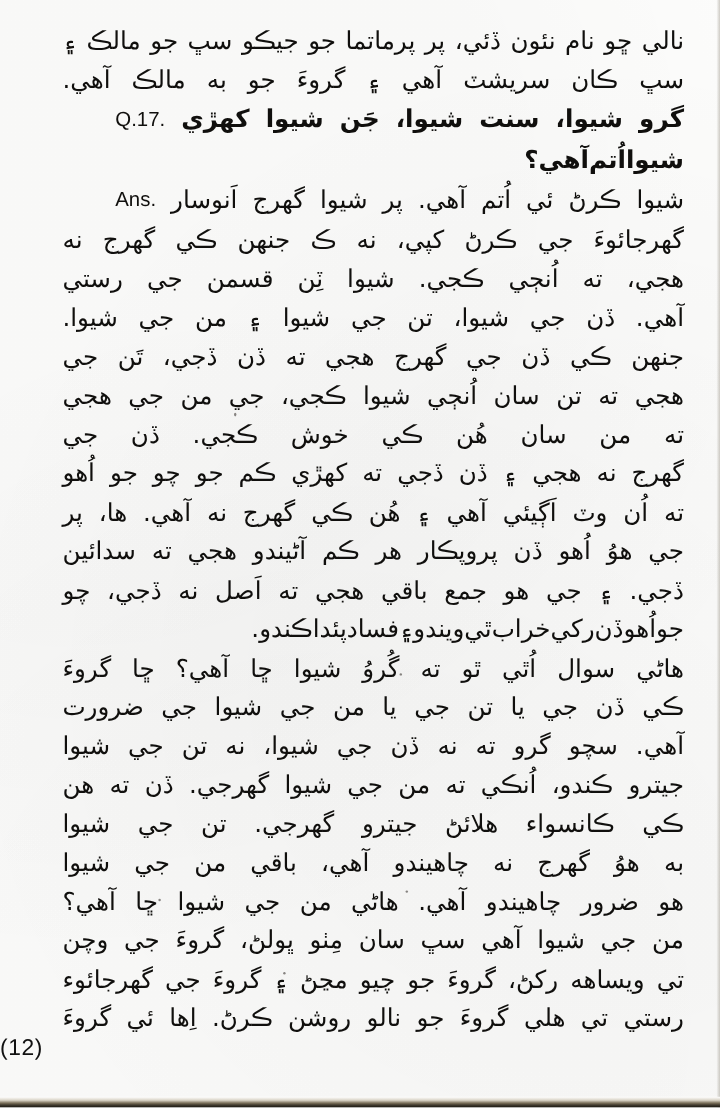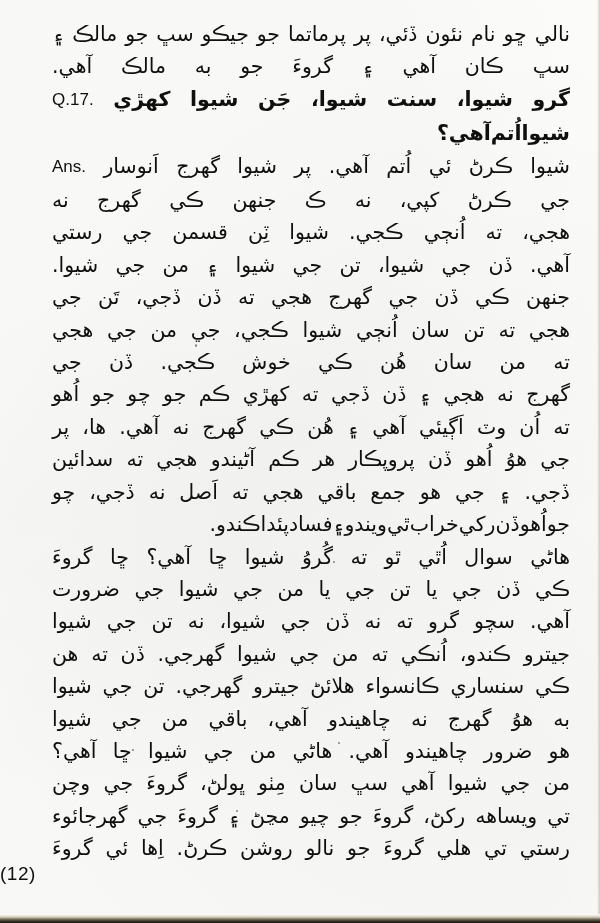--- a/index.html
+++ b/index.html
@@ -110,20 +110,21 @@
   .latin-label {
     direction: ltr;
     unicode-bidi: isolate;
     font-family: "Liberation Sans", sans-serif;
     font-size: 17px;
     font-weight: 400;
     color: #100f0d;
     white-space: pre;
     display: inline-block;
     transform: translateY(-1px);
+    margin-left: 44px;
   }
 
   
   .line.q-line { font-weight: 700; }
 
   
   .folio {
     position: absolute;
     left: 0;
     right: 0;
@@ -171,20 +172,21 @@
         <span class="word">جو</span>
         <span class="word">جيڪو</span>
         <span class="word">سڀ</span>
         <span class="word">جو</span>
         <span class="word">مالڪ</span>
         <span class="word">۽</span>
       </div>
       <div class="line">
         <span class="word">سڀ</span>
         <span class="word">ڪان</span>
+        <span class="word">سريشٽ</span>
         <span class="word">آهي</span>
         <span class="word">۽</span>
         <span class="word">گروءَ</span>
         <span class="word">جو</span>
         <span class="word">به</span>
         <span class="word">مالڪ</span>
         <span class="word">آهي.</span>
       </div>
       <div class="line q-line">
         <span class="word">گرو</span>
@@ -207,20 +209,21 @@
         <span class="word">ئي</span>
         <span class="word">اُتم</span>
         <span class="word">آهي.</span>
         <span class="word">پر</span>
         <span class="word">شيوا</span>
         <span class="word">گهرج</span>
         <span class="word">اَنوسار</span>
         <span class="latin-label">Ans.</span>
       </div>
       <div class="line">
+        <span class="word">گهرجائوءَ</span>
         <span class="word">جي</span>
         <span class="word">ڪرڻ</span>
         <span class="word">کپي،</span>
         <span class="word">نه</span>
         <span class="word">ڪ</span>
         <span class="word">جنهن</span>
         <span class="word">ڪي</span>
         <span class="word">گهرج</span>
         <span class="word">نه</span>
       </div>
@@ -404,21 +407,20 @@
         <span class="word">من</span>
         <span class="word">جي</span>
         <span class="word">شيوا</span>
         <span class="word">گهرجي.</span>
         <span class="word">ڏن</span>
         <span class="word">ته</span>
         <span class="word">هن</span>
       </div>
       <div class="line">
         <span class="word">ڪي</span>
-        <span class="word">سنساري</span>
         <span class="word">ڪانسواء</span>
         <span class="word">هلائڻ</span>
         <span class="word">جيترو</span>
         <span class="word">گهرجي.</span>
         <span class="word">تن</span>
         <span class="word">جي</span>
         <span class="word">شيوا</span>
       </div>
       <div class="line">
         <span class="word">به</span>

